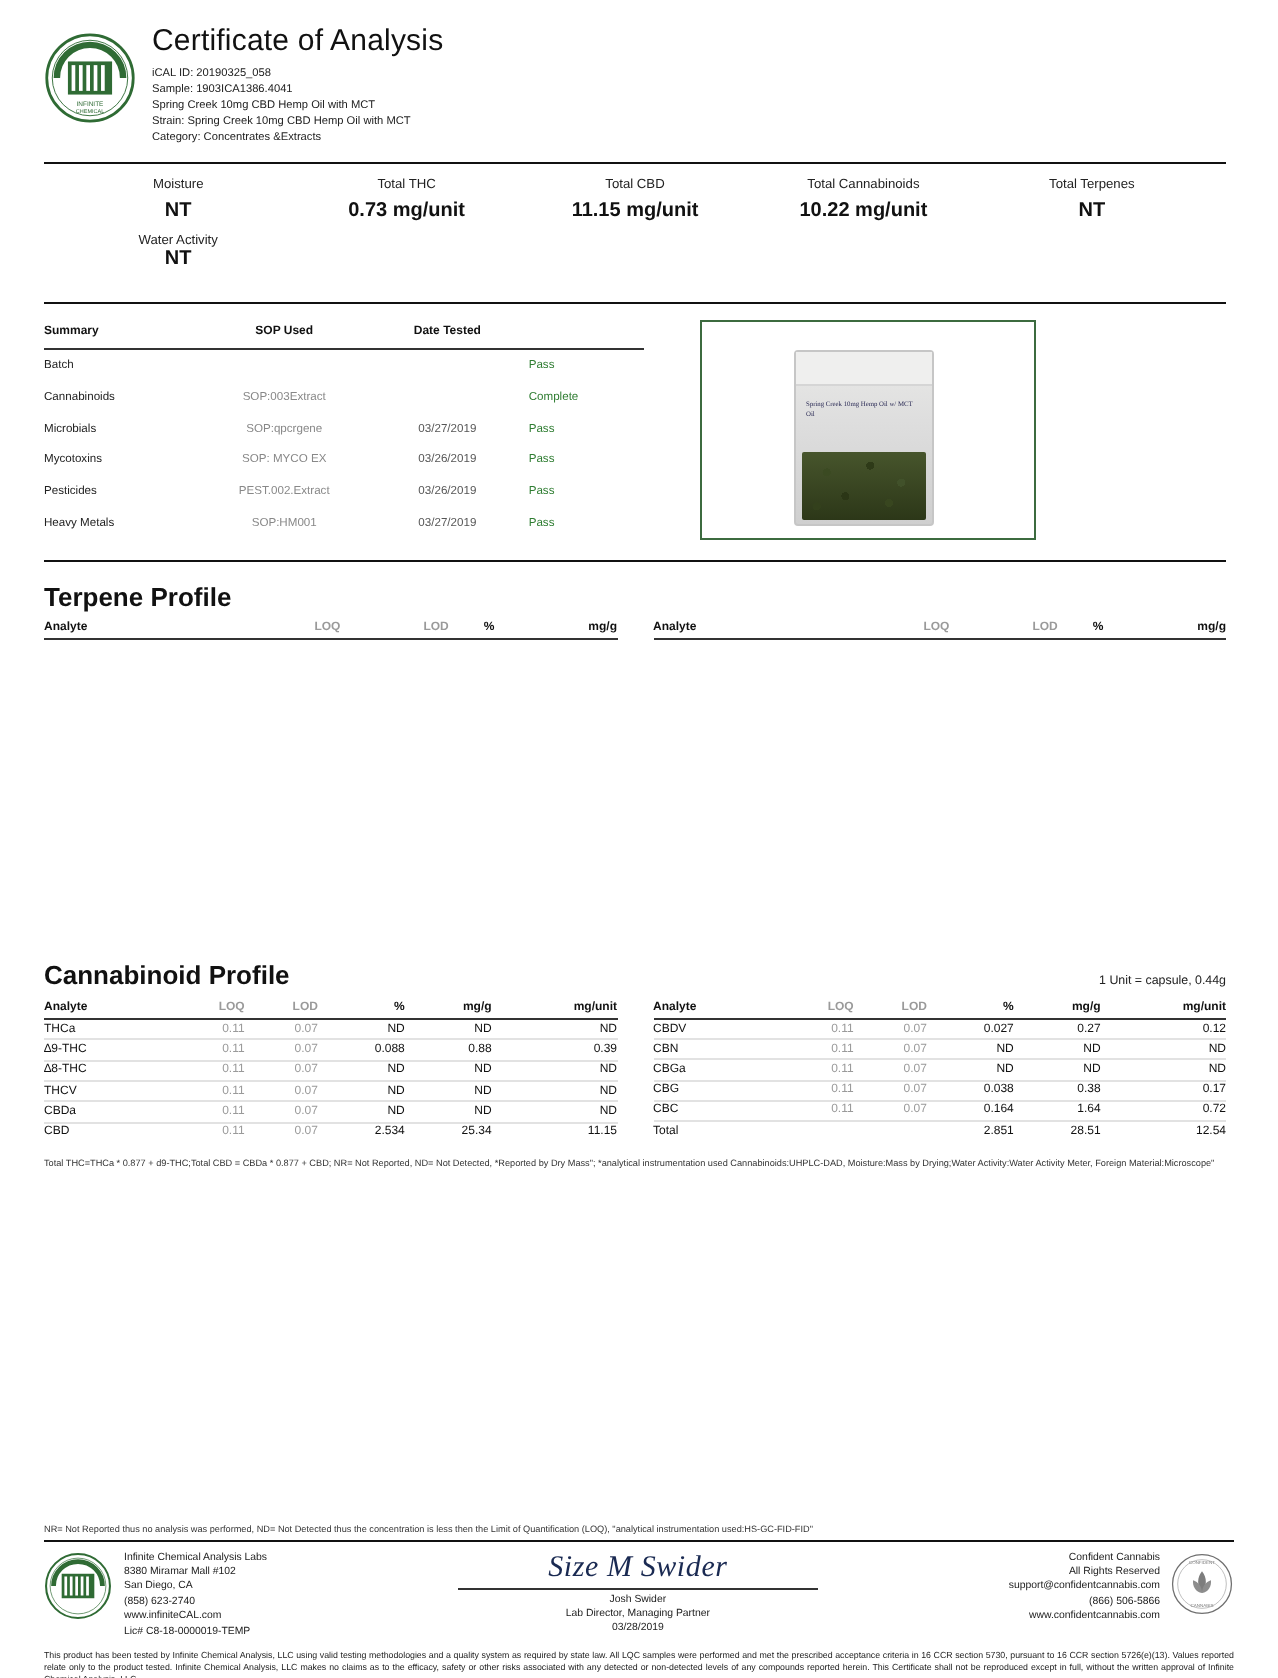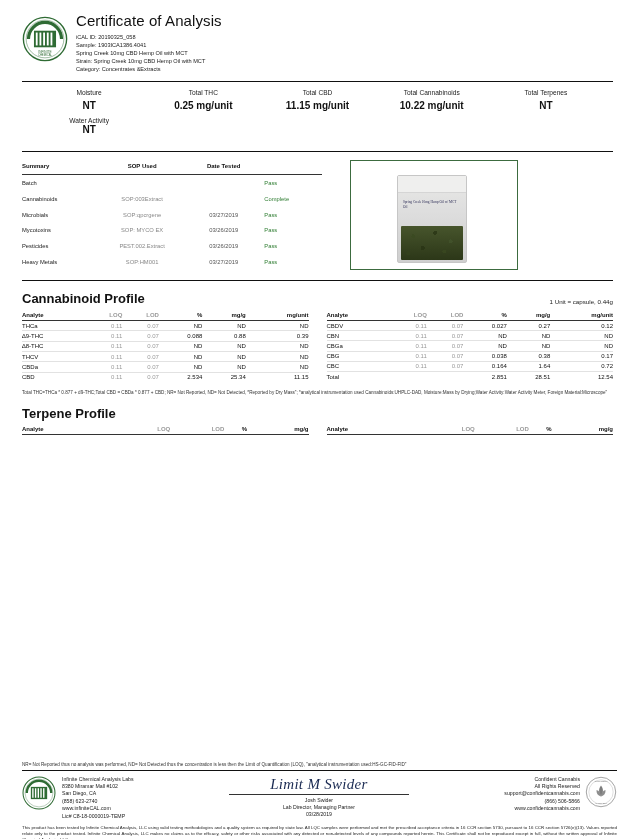--- a/index.html
+++ b/index.html
@@ -399,21 +399,21 @@
 
     <div class="totals">
       <div class="total-cell">
         <div class="total-label">Moisture</div>
         <div class="total-value">NT</div>
         <div class="sub-label">Water Activity</div>
         <div class="total-value">NT</div>
       </div>
       <div class="total-cell">
         <div class="total-label">Total THC</div>
-        <div class="total-value">0.25 mg/unit</div>
+        <div class="total-value">0.73 mg/unit</div>
       </div>
       <div class="total-cell">
         <div class="total-label">Total CBD</div>
         <div class="total-value">11.15 mg/unit</div>
       </div>
       <div class="total-cell">
         <div class="total-label">Total Cannabinoids</div>
         <div class="total-value">10.22 mg/unit</div>
       </div>
       <div class="total-cell">
@@ -481,20 +481,49 @@
 w/ MCT Oil</div>
             <div class="bag-contents"></div>
           </div>
         </div>
       </div>
     </div>
 
     <hr class="rule" style="margin-top:10px">
 
     <div>
+      <div class="section-head">Terpene Profile</div>
+      <div class="terp-wrap">
+        <table class="terp-table">
+          <tbody>
+              <tr>
+            <th class="l">Analyte</th>
+            <th class="gray">LOQ</th>
+            <th class="gray">LOD</th>
+            <th>%</th>
+            <th>mg/g</th>
+          </tr>
+        </tbody>
+          </table>
+        <table class="terp-table">
+          <tbody>
+              <tr>
+            <th class="l">Analyte</th>
+            <th class="gray">LOQ</th>
+            <th class="gray">LOD</th>
+            <th>%</th>
+            <th>mg/g</th>
+          </tr>
+        </tbody>
+          </table>
+      </div>
+      <div class="terp-spacer"></div>
+    </div>
+
+    <div>
       <div class="section-note">1 Unit = capsule, 0.44g</div>
       <div class="section-head">Cannabinoid Profile</div>
       <div style="clear:both"></div>
 
       <div class="cann-wrap">
         <table class="cann-table">
           <tbody>
               <tr>
             <th class="l">Analyte</th>
             <th class="gray">LOQ</th>
@@ -610,49 +639,20 @@
             <td class="gray"></td>
             <td>2.851</td>
             <td>28.51</td>
             <td>12.54</td>
           </tr>
         </tbody>
           </table>
       </div>
 
       <div class="footnote">Total THC=THCa * 0.877 + d9-THC;Total CBD = CBDa * 0.877 + CBD; NR= Not Reported, ND= Not Detected, *Reported by Dry Mass"; *analytical instrumentation used Cannabinoids:UHPLC-DAD, Moisture:Mass by Drying;Water Activity:Water Activity Meter, Foreign Material:Microscope"</div>
-    </div>
-
-    <div>
-      <div class="section-head">Terpene Profile</div>
-      <div class="terp-wrap">
-        <table class="terp-table">
-          <tbody>
-              <tr>
-            <th class="l">Analyte</th>
-            <th class="gray">LOQ</th>
-            <th class="gray">LOD</th>
-            <th>%</th>
-            <th>mg/g</th>
-          </tr>
-        </tbody>
-          </table>
-        <table class="terp-table">
-          <tbody>
-              <tr>
-            <th class="l">Analyte</th>
-            <th class="gray">LOQ</th>
-            <th class="gray">LOD</th>
-            <th>%</th>
-            <th>mg/g</th>
-          </tr>
-        </tbody>
-          </table>
-      </div>
-      <div class="terp-spacer"></div>
     </div>
   </div>
 
   <div class="footer-wrap">
     <div class="nr-note">NR= Not Reported thus no analysis was performed, ND= Not Detected thus the concentration is less then the Limit of Quantification (LOQ), "analytical instrumentation used:HS-GC-FID-FID"</div>
     <div class="footer-rule"></div>
     <div class="footer-cols">
       <div class="f-left">
         <div class="f-logo">
           <svg viewBox="0 0 100 100" width="34" height="34">
@@ -671,21 +671,21 @@
           <div>Infinite Chemical Analysis Labs</div>
           <div>8380 Miramar Mall #102</div>
           <div>San Diego, CA</div>
           <div>(858) 623-2740</div>
           <div>www.infiniteCAL.com</div>
           <div>Lic# C8-18-0000019-TEMP</div>
         </div>
       </div>
 
       <div class="f-center">
-        <span class="sig">Limit M Swider</span>
+        <span class="sig">Size M Swider</span>
         <div class="f-center-text">
           <div>Josh Swider</div>
           <div>Lab Director, Managing Partner</div>
           <div>03/28/2019</div>
         </div>
       </div>
 
       <div class="f-right">
         <div class="f-right-text">
           <div>Confident Cannabis</div>

